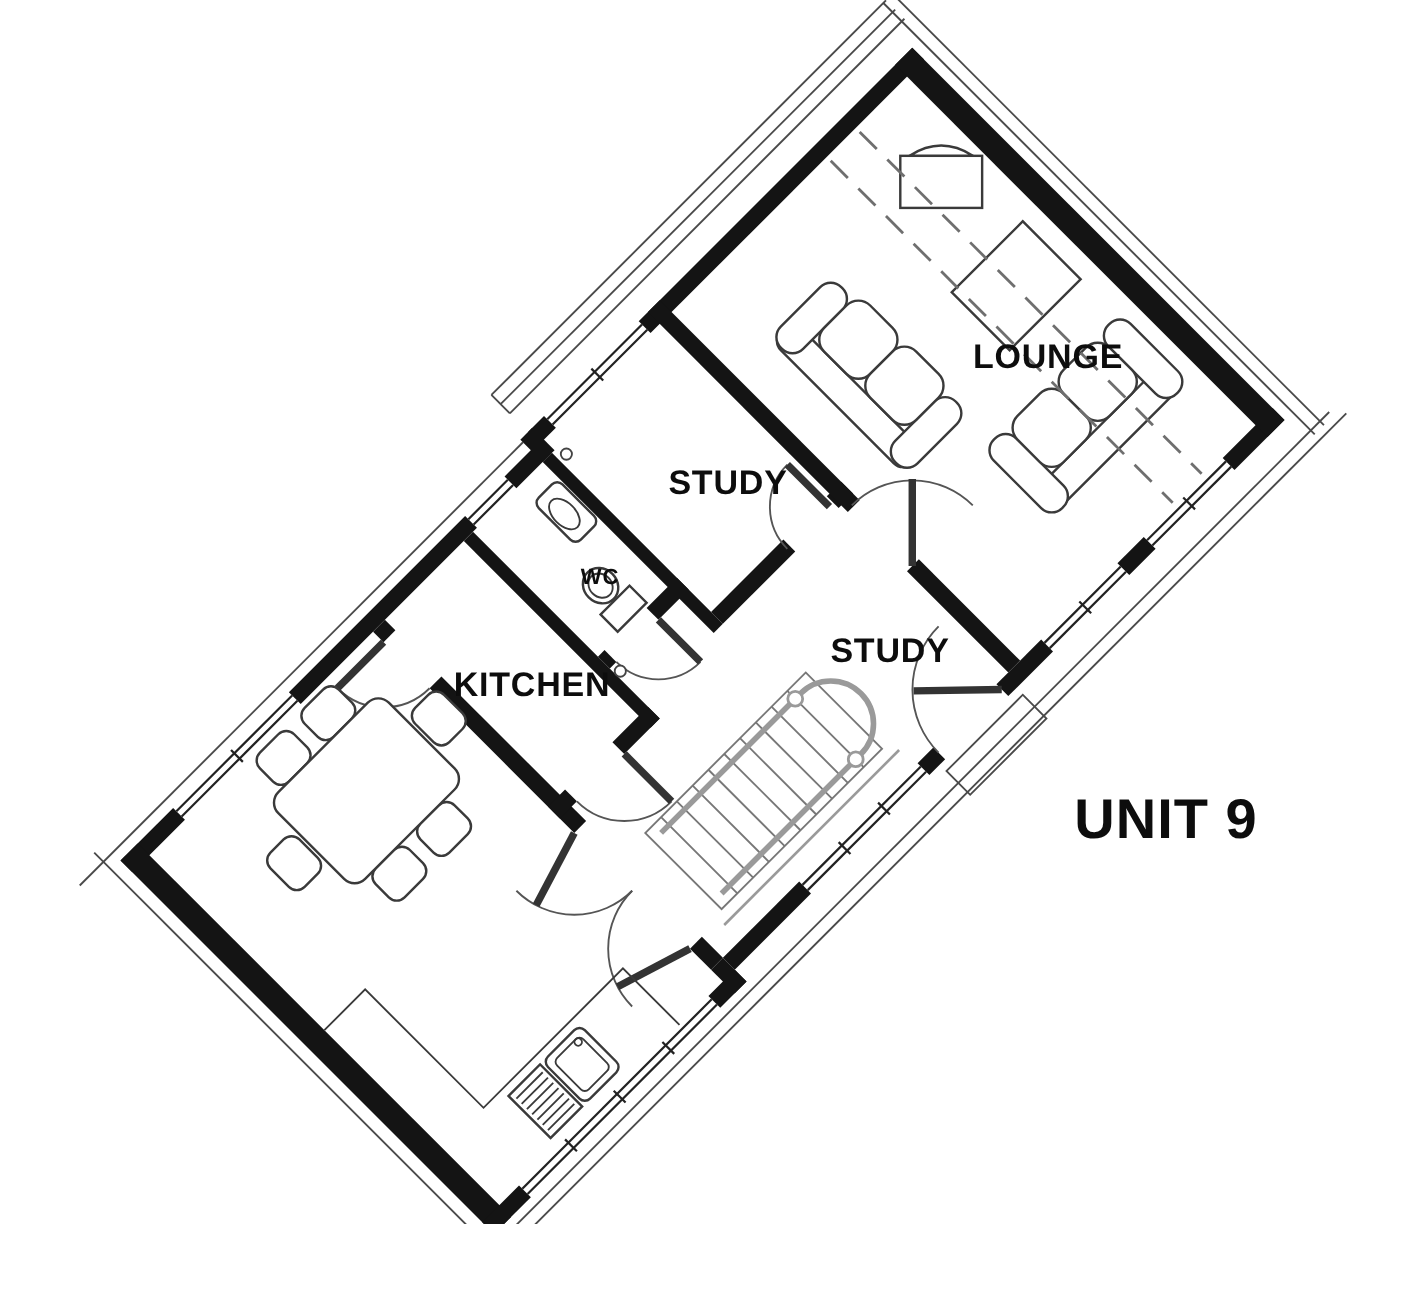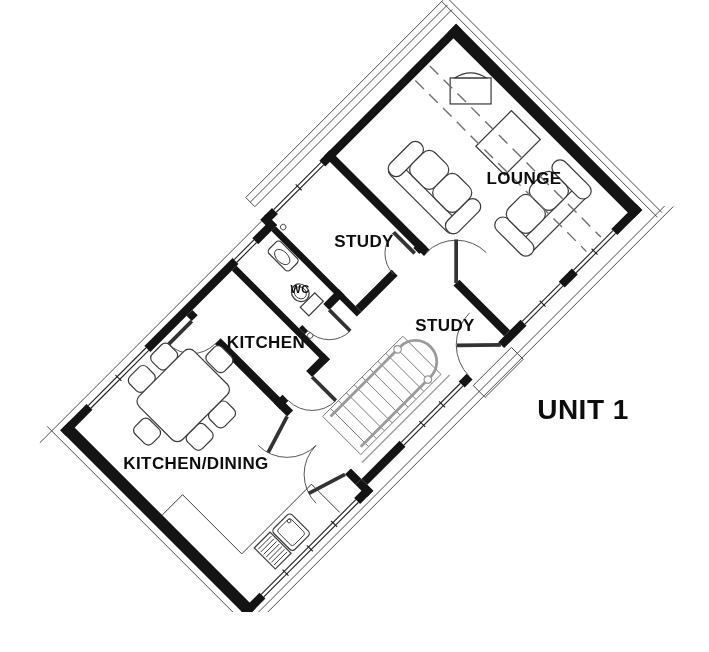--- a/index.html
+++ b/index.html
@@ -257,16 +257,15 @@
       </g>
 
     </g>
   </svg>
 
   <div class="plan-label lbl-lounge">LOUNGE</div>
   <div class="plan-label lbl-study">STUDY</div>
   <div class="plan-label lbl-wc">WC</div>
   <div class="plan-label lbl-hall">STUDY</div>
   <div class="plan-label lbl-utility">KITCHEN</div>
-  <div class="plan-label lbl-kitchen">KITCHEN/DINING</div>
-  <div class="plan-label lbl-unit">UNIT 1</div>
+  <div class="plan-label lbl-unit">UNIT 9</div>
 
 </div>
 
 </body></html>

